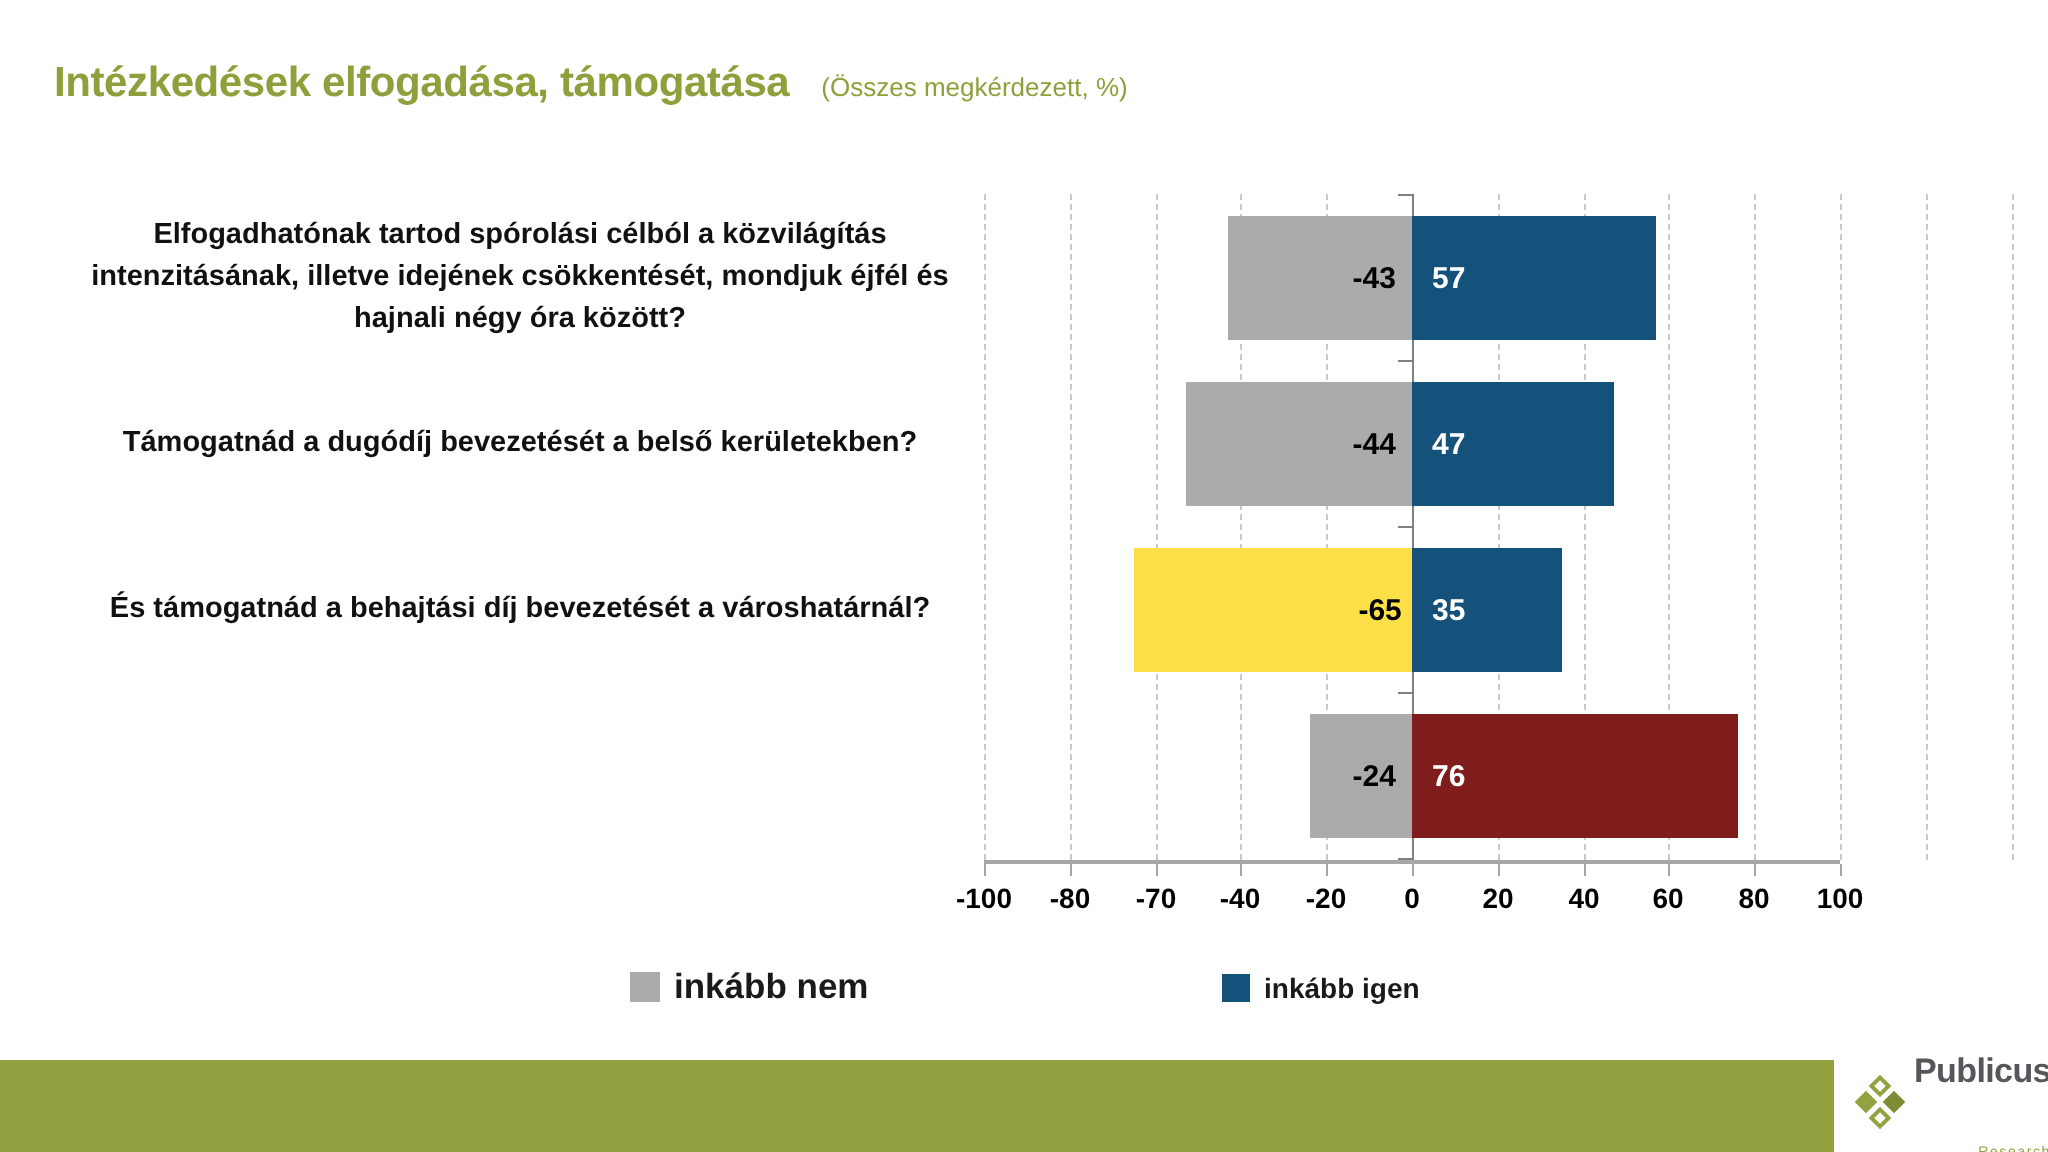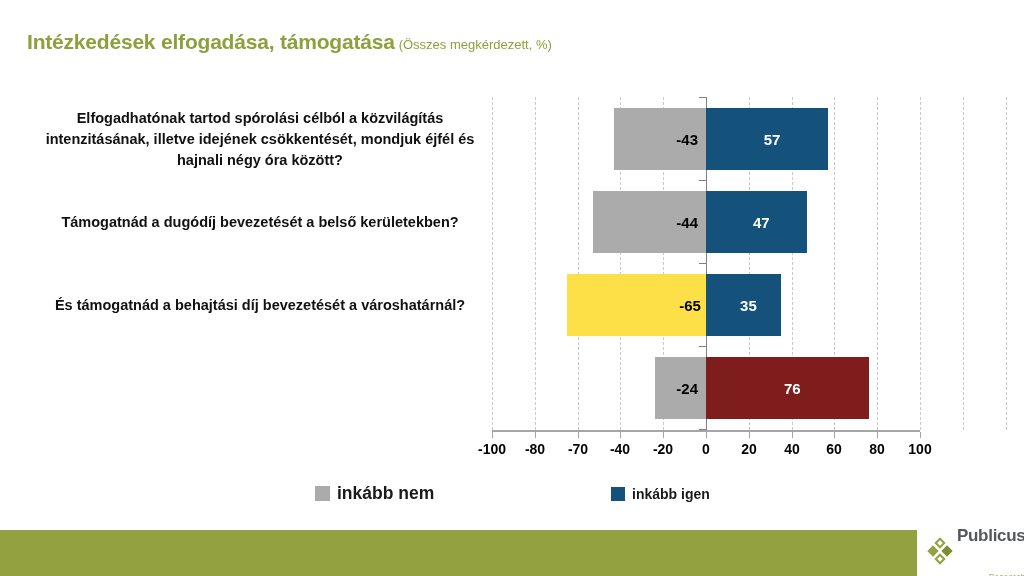--- a/index.html
+++ b/index.html
@@ -2,35 +2,35 @@
 <html><head>
 <meta charset="utf-8">
 <style>
   html,body{margin:0;padding:0;background:#fff;}
   .slide{position:relative;width:1024px;height:576px;background:#fff;overflow:hidden;
          font-family:"Liberation Sans",sans-serif;}
 
   
   .title-block{position:absolute;left:27px;top:30px;white-space:nowrap;}
   .title-main{font-size:21px;font-weight:bold;color:#8EA03C;letter-spacing:-0.2px;}
-  .title-sub{font-size:13px;font-weight:normal;color:#8EA03C;margin-left:4px;}
+  .title-sub{font-size:13px;font-weight:normal;color:#8EA03C;margin-left:16px;}
 
   
   #questions{position:absolute;left:33px;top:97px;width:454px;height:333px;}
   .q{position:absolute;left:0;width:100%;text-align:center;transform:translateY(-50%);
      font-size:14.5px;font-weight:bold;color:#111;line-height:21px;}
 
   
   #plot{position:absolute;left:492px;top:97px;width:508px;height:333px;}
   .grid-line{position:absolute;top:0;bottom:0;width:0;border-left:1px dashed #C9C9C9;}
   #zero{position:absolute;top:0;height:333px;width:1px;background:#808080;}
   .cat-tick{position:absolute;height:1px;width:7px;background:#808080;}
   .bar{position:absolute;height:62px;display:flex;align-items:center;box-sizing:border-box;}
   .bar-neg{justify-content:flex-end;padding-right:8px;}
-  .bar-pos{justify-content:center;padding-left:10px;}
+  .bar-pos{justify-content:flex-start;padding-left:10px;}
   .bar-label{font-size:15px;font-weight:bold;}
   .bar-neg .bar-label{color:#000;}
   .bar-pos .bar-label{color:#fff;}
 
   
   #xaxis{position:absolute;left:492px;top:430px;width:428px;height:34px;}
   .axis-line{position:absolute;left:0;top:0;width:428px;height:0;border-top:2px solid #A6A6A6;}
   .tick{position:absolute;top:2px;width:1px;height:6px;background:#A6A6A6;}
   .tick-label{position:absolute;top:11px;width:48px;margin-left:-24px;text-align:center;
               font-size:14px;font-weight:bold;color:#000;}

